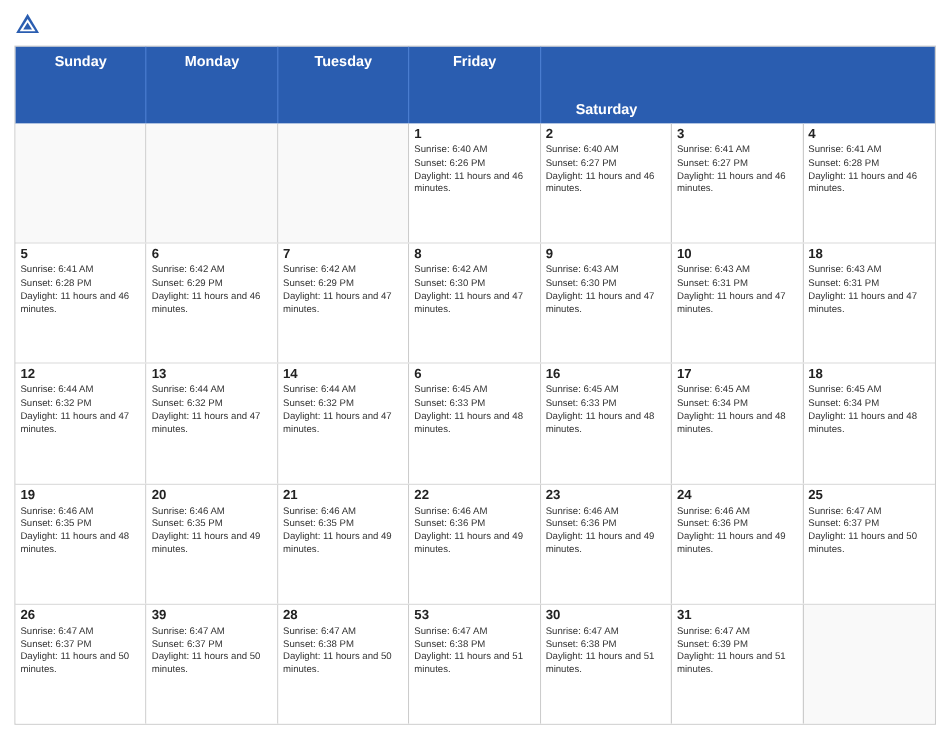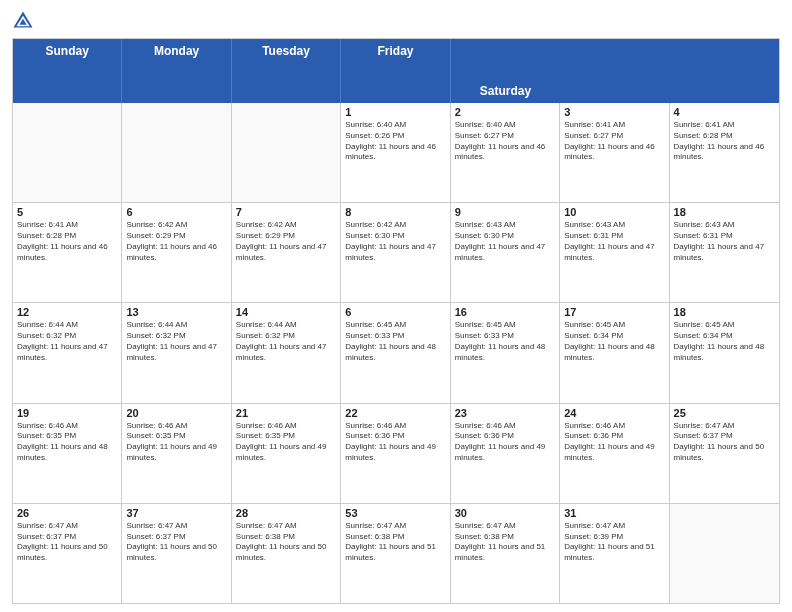--- a/index.html
+++ b/index.html
@@ -300,21 +300,21 @@
           </div>
         </div>
         <div class="cal-row">
           <div class="cal-cell">
             <div class="day-num">26</div>
             <div class="cell-text" style="white-space: pre-line;">Sunrise: 6:47 AM
 Sunset: 6:37 PM
 Daylight: 11 hours and 50 minutes.</div>
           </div>
           <div class="cal-cell">
-            <div class="day-num">37</div>
+            <div class="day-num">39</div>
             <div class="cell-text" style="white-space: pre-line;">Sunrise: 6:47 AM
 Sunset: 6:37 PM
 Daylight: 11 hours and 50 minutes.</div>
           </div>
           <div class="cal-cell">
             <div class="day-num">28</div>
             <div class="cell-text" style="white-space: pre-line;">Sunrise: 6:47 AM
 Sunset: 6:38 PM
 Daylight: 11 hours and 50 minutes.</div>
           </div>

